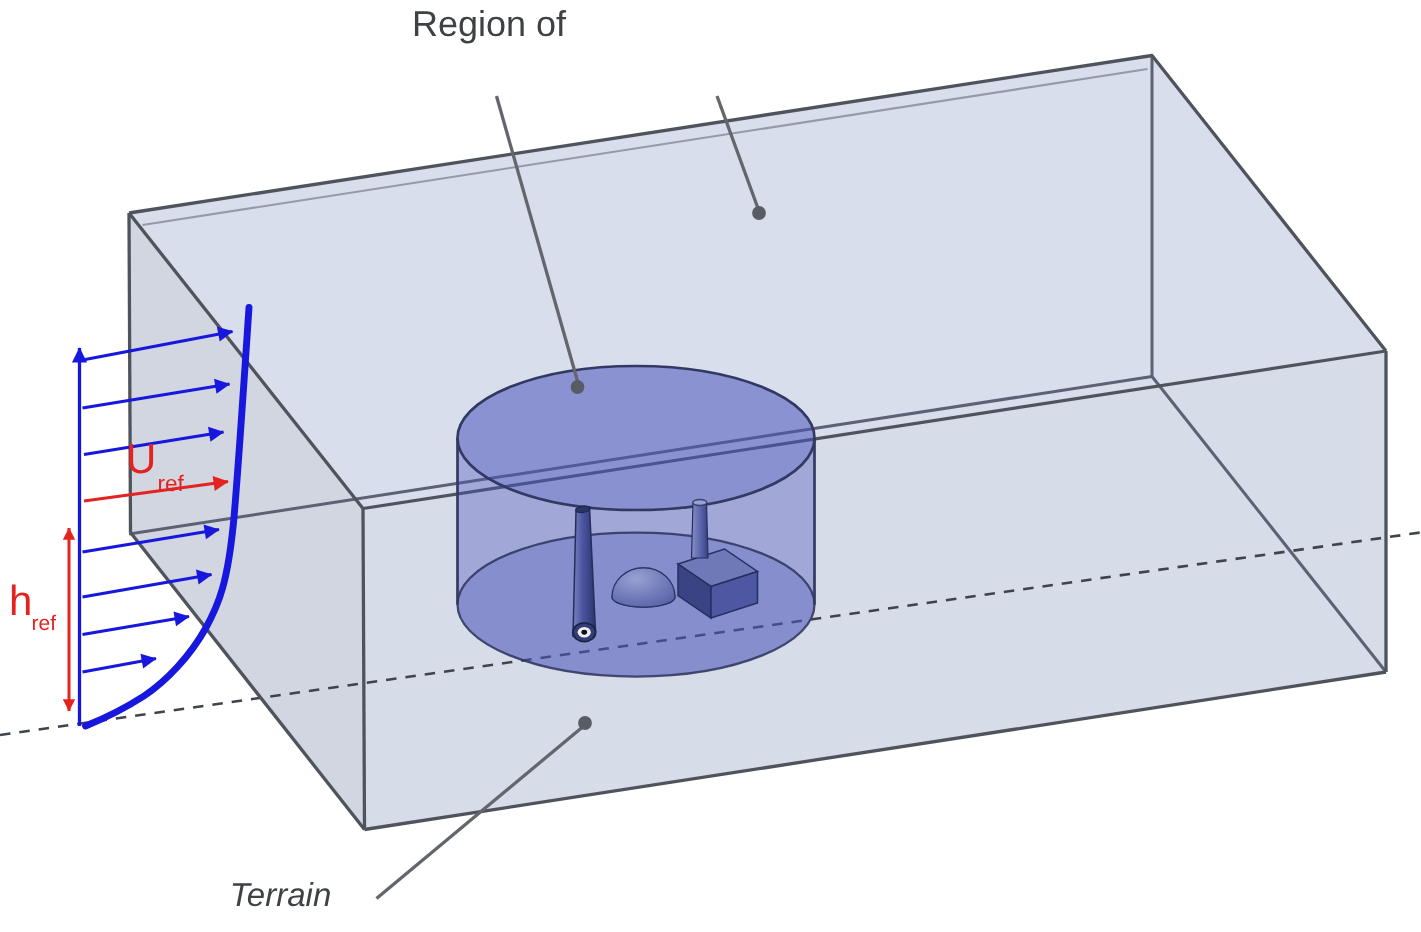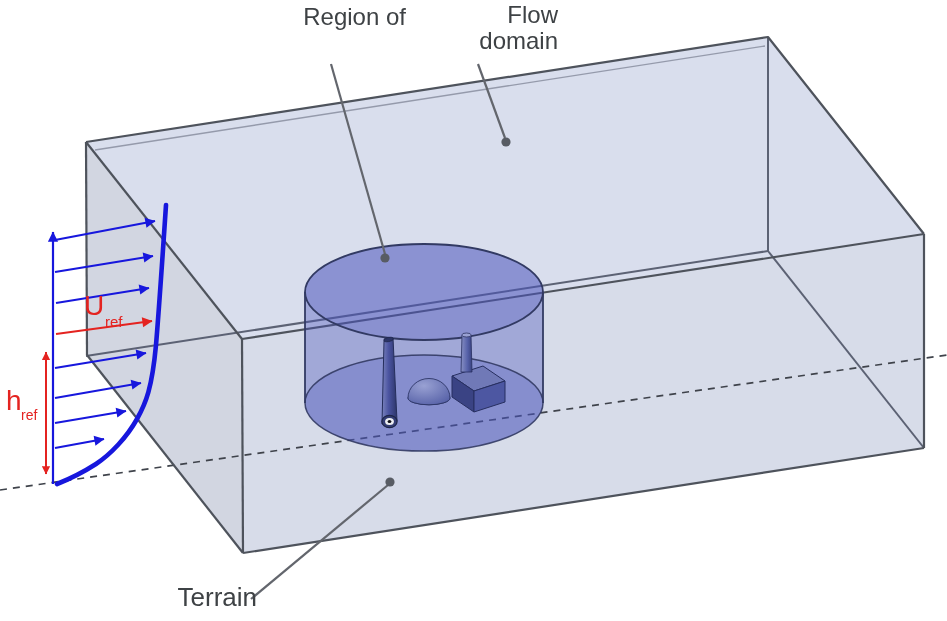--- a/index.html
+++ b/index.html
@@ -1,21 +1,21 @@
 <!DOCTYPE html>
 <html style="--profile-blue: #1717dd; --annotation-red: #e42320; --box-edge: #4e535c; --interior-edge: #5c6274; --ground-dash: #3f434b; --leader-gray: #63666d; --dot-gray: #585c64; --label-text: #3e4245; --face-top: #d9deed; --face-left: #d2d6e1; --face-right: #d7dce9; --cylinder-fill: #4a53bb; --cylinder-stroke: #323a63; --building-top: #7079b7; --building-side: #4d57a2; --building-shadow: #3a4384; --dome-light: #99a1d3; --dome-dark: #4b56a0;"><head>
 <meta charset="utf-8">
 <style>
   html,body{margin:0;padding:0;background:#ffffff;}
   #stage{position:relative;width:947px;height:621px;overflow:hidden;background:#fff;
          font-family:"Liberation Sans", sans-serif;}
   #scene{position:absolute;left:0;top:0;}
-  .lbl{position:absolute;text-align:right;color:var(--label-text,#3e4245);
+  .lbl{position:absolute;text-align:center;color:var(--label-text,#3e4245);
        font-size:24px;line-height:26px;white-space:nowrap;}
-  .lbl-terrain{font-size:26px;}
+  .lbl-terrain{font-size:22px;font-style:italic;}
 </style>
 </head>
 <body>
 
 <div id="stage">
 
 <svg id="scene" width="947" height="621" viewBox="0 0 947 621">
   <defs>
     <marker id="mBlue" viewBox="0 0 12 12" refX="11" refY="6" markerWidth="14" markerHeight="11" markerUnits="userSpaceOnUse" orient="auto-start-reverse">
       <path d="M0.5,0.5 L11.5,6 L0.5,11.5 Z" fill="var(--profile-blue,#1717dd)"></path>
@@ -130,19 +130,15 @@
   <g fill="var(--dot-gray,#585c64)">
     <circle cx="385" cy="258" r="4.6"></circle>
     <circle cx="506" cy="142" r="4.6"></circle>
     <circle cx="390" cy="482" r="4.6"></circle>
   </g>
 </svg>
 
 <div class="lbl" style="left:246px;top:4px;width:160px;">
   <div>Region of</div>
 </div>
-<div class="lbl" style="left:398px;top:2px;width:160px;">
-  <div>Flow</div>
-  <div>domain</div>
-</div>
 <div class="lbl lbl-terrain" style="left:117px;top:584px;width:140px;">Terrain</div>
 
 </div>
 
 </body></html>

